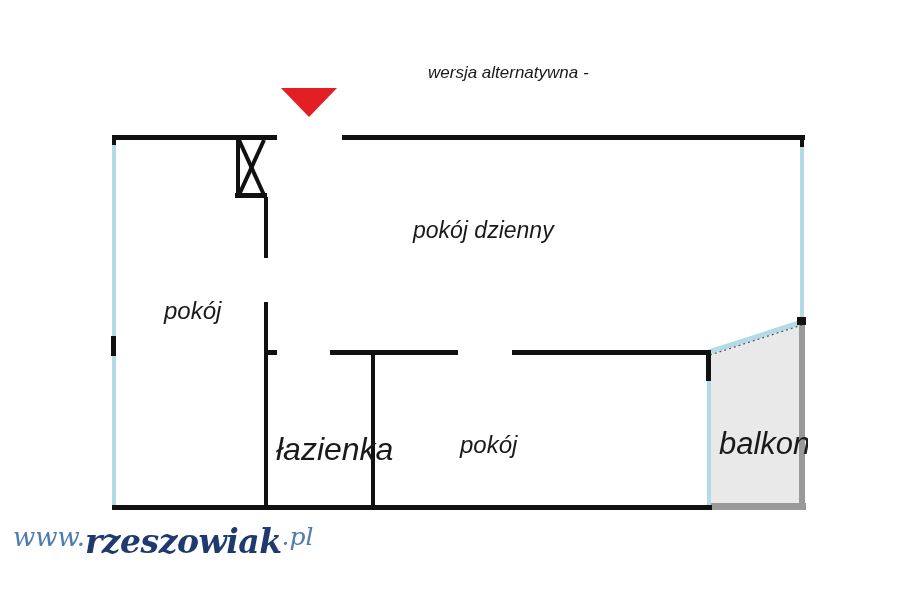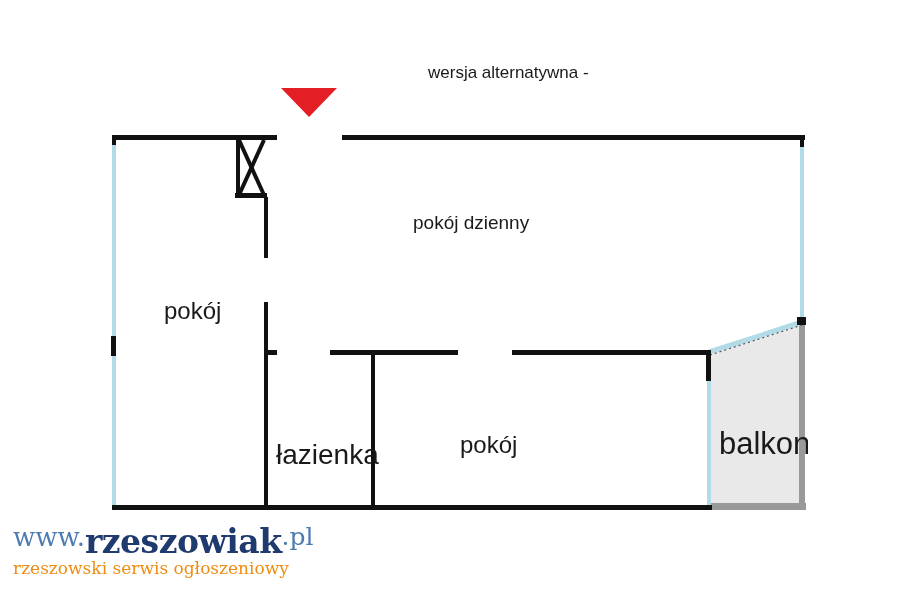--- a/index.html
+++ b/index.html
@@ -1,39 +1,39 @@
 <!DOCTYPE html>
 <html style="--wall: #111111; --window: #b2dbe7; --window-dash: #555555; --balcony-fill: #e9e9e9; --balcony-border: #999999; --entrance-arrow: #e31e24; --label-text: #1a1a1a; --logo-www-blue: #4d7cb0; --logo-name-navy: #1f3a6e; --logo-tagline-orange: #ee8c12; --crest-blue: #3a5fae; --crest-blue-dark: #16305e; --crest-orange-top: #f2a019; --crest-orange-bottom: #ec7c15;"><head>
 <meta charset="utf-8">
 <style>
   html,body { margin:0; padding:0; background:#ffffff; }
   .canvas {
     position:relative; width:808px; height:593px; background:#ffffff;
-    font-family:"Liberation Sans", sans-serif; overflow:hidden;
+    font-family:"Liberation Sans", sans-serif; overflow:hidden;font-style:italic;
   }
   svg.plan { position:absolute; left:0; top:0; width:900px; height:593px; }
 
   
   .wall      { fill:var(--wall); }
   .wline     { stroke:var(--wall); stroke-width:4; }
   .win       { fill:var(--window); }
   .winline   { stroke:var(--window); stroke-width:5; }
   .dashline  { stroke:var(--window-dash); stroke-width:1.2; stroke-dasharray:2 3; fill:none; }
   .balcony-fill   { fill:var(--balcony-fill); }
   .balcony-border { fill:var(--balcony-border); }
   .entrance  { fill:var(--entrance-arrow); }
 
   .annotation {
     position:absolute; left:428px; top:62px; font-size:17px; line-height:21px;
     color:var(--label-text); white-space:nowrap;
   }
   .room-label { position:absolute; color:var(--label-text); white-space:nowrap; }
-  .lbl-living { left:413px; top:208px; font-size:19px; line-height:29px; }
+  .lbl-living { left:413px; top:216px; font-size:23px; line-height:29px; }
   .lbl-left   { left:164px; top:297px; font-size:24px; }
-  .lbl-bath   { left:276px; top:431px; font-size:28px;margin-top:8px; }
+  .lbl-bath   { left:276px; top:431px; font-size:32px; }
   .lbl-bottom { left:460px; top:431px; font-size:24px; }
   .lbl-balcony{ left:719px; top:426px; font-size:31px; }
 
   .footer { position:absolute; left:13px; top:522px; font-family:"DejaVu Serif", serif; }
   .site-url { display:flex; align-items:flex-start; }
   .www  { font-size:26px; color:var(--logo-www-blue); }
   .name { font-size:33px; font-weight:bold; color:var(--logo-name-navy); letter-spacing:-0.5px; }
   .tld  { font-size:25px; color:var(--logo-www-blue); }
   .tagline { font-size:17px; color:var(--logo-tagline-orange); margin-top:-3px; }
 
@@ -125,16 +125,15 @@
     <polygon class="crest-head-top" points="5,14 27,8 18,33"></polygon>
     <polygon class="crest-head-bottom" points="95,86 73,91 84,65"></polygon>
   </svg>
 
   <div class="footer">
     <div class="site-url">
       <span class="www">www.</span>
         <span class="name">rzeszowiak</span>
         <span class="tld">.pl</span>
     </div>
-    <div class="tagline">rzeszowski serwis ogłoszeniowy</div>
   </div>
 
 </div>
 
 </body></html>

